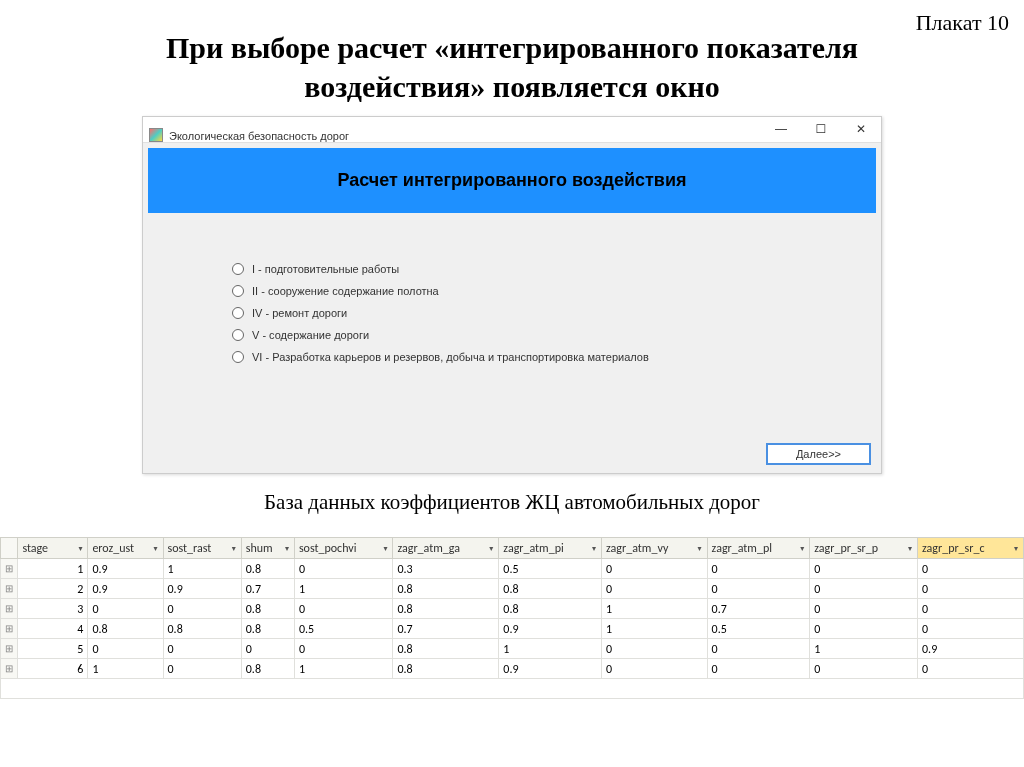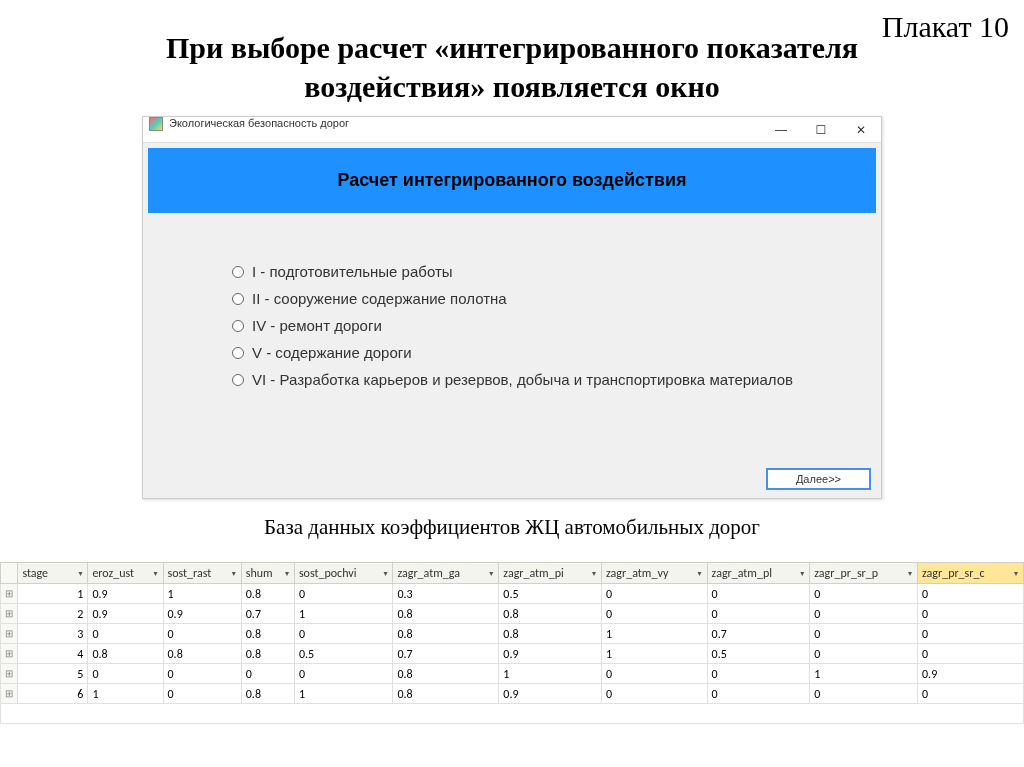--- a/index.html
+++ b/index.html
@@ -11,21 +11,21 @@
       font-family: "Times New Roman", serif;
       background: #ffffff;
       width: 1024px;
       height: 767px;
       position: relative;
     }
     .poster-label {
       position: absolute;
       top: 10px;
       right: 15px;
-      font-size: 30px;
+      font-size: 22px;
       font-family: "Times New Roman", serif;
       text-align: center;
     }
     .main-title {
       text-align: center;
       font-weight: bold;
       font-size: 30px;
       margin-top: 28px;
       line-height: 1.3;
       font-family: "Times New Roman", serif;
@@ -33,21 +33,21 @@
     .app-window {
       margin: 10px auto 0;
       width: 740px;
       border: 1px solid #cccccc;
       background: #f0f0f0;
       box-shadow: 1px 1px 3px rgba(0,0,0,0.15);
       font-family: "Segoe UI", Tahoma, sans-serif;
     }
     .titlebar {
       display: flex;
-      align-items: flex-start;
+      align-items: flex-end;
       height: 26px;
       background: #ffffff;
       border-bottom: 1px solid #e0e0e0;
       font-size: 11px;
     }
     .titlebar-icon {
       width: 14px;
       height: 14px;
       margin: 0 6px;
       display: inline-block;
@@ -87,21 +87,21 @@
       font-family: Arial, sans-serif;
     }
     .radio-area {
       padding: 50px 40px 30px 60px;
       background: #f0f0f0;
     }
     .radio-row {
       display: flex;
       align-items: center;
       margin-bottom: 10px;
-      font-size: 15px;
+      font-size: 11px;
       color: #333;
       padding-left: 29px;
     }
     .radio-circle {
       width: 12px;
       height: 12px;
       border: 1px solid #666;
       border-radius: 50%;
       margin-right: 8px;
       background: #fff;

